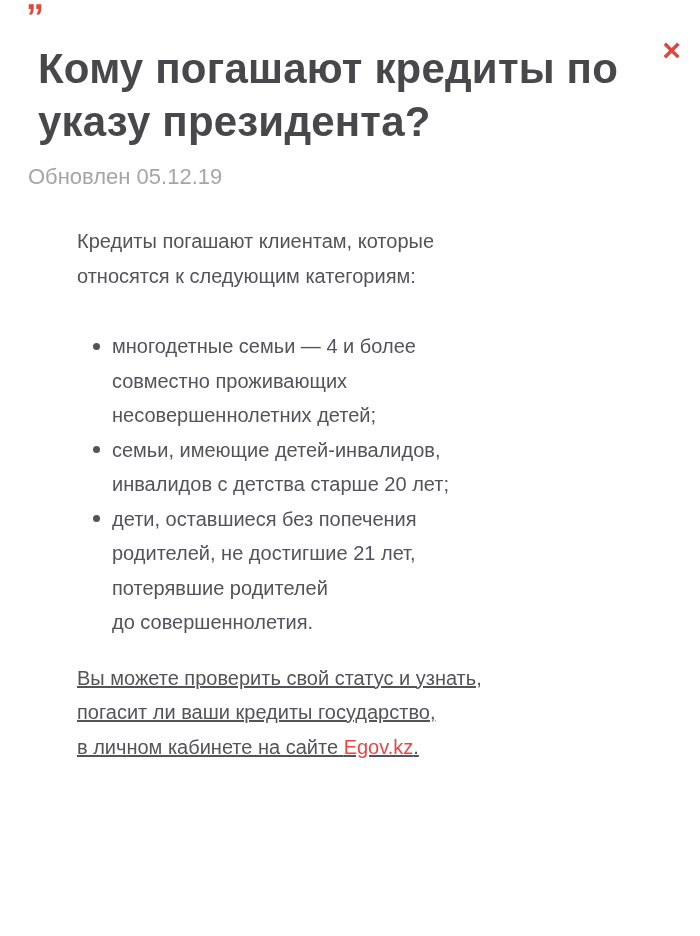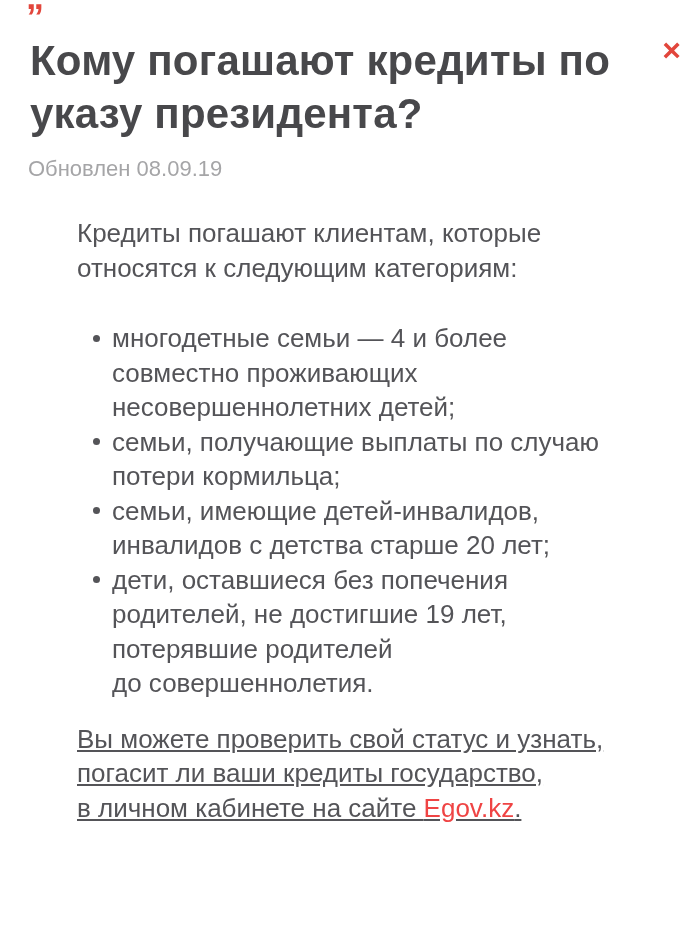--- a/index.html
+++ b/index.html
@@ -29,38 +29,38 @@
     border: none;
     background: none;
     font-family: "Liberation Sans", sans-serif;
     font-size: 32px;
     font-weight: 700;
     line-height: 28px;
     color: #e2463c;
     cursor: pointer;
   }
   .title {
-    margin: 0;
+    margin: 8px;
     padding: 34px 60px 0 30px;
     font-size: 42px;
     font-weight: 700;
     line-height: 53px;
     letter-spacing: 0.2px;
     color: #48484b;
     white-space: pre-line;
   }
   .updated {
     margin: 16px 0 0 28px;
     font-size: 22px;
     line-height: 26px;
     color: #a5a5a7;
   }
   .content {
     margin: 0 30px 0 77px;
-    font-size: 26px;
+    font-size: 20px;
     line-height: 34.5px;
     color: #545458;
   }
   .content p { margin: 0; white-space: pre-line; }
   .intro { margin-top: 34px !important; }
   .cats {
     margin: 36px 0 0 0;
     padding: 0 0 0 35px;
     list-style: none;
   }
@@ -90,37 +90,35 @@
 
 <div class="page">
 
   <span class="decor">„</span>
 
   <button class="close">×</button>
 
   <h1 class="title">Кому погашают кредиты по
 указу президента?</h1>
 
-  <div class="updated">Обновлен 08.09.19</div>
+  <div class="updated">Обновлен 05.12.19</div>
 
   <div class="content">
 
     <p class="intro">Кредиты погашают клиентам, которые
 относятся к следующим категориям:</p>
 
     <ul class="cats">
       <li>многодетные семьи — 4 и более
 совместно проживающих
 несовершеннолетних детей;</li>
-      <li>семьи, получающие выплаты по случаю
-потери кормильца;</li>
       <li>семьи, имеющие детей-инвалидов,
 инвалидов с детства старше 20 лет;</li>
       <li>дети, оставшиеся без попечения
-родителей, не достигшие 19 лет,
+родителей, не достигшие 21 лет,
 потерявшие родителей
 до совершеннолетия.</li>
     </ul>
 
     <p class="outro"><span>Вы можете проверить свой статус и узнать,
 погасит ли ваши кредиты государство,
 в личном кабинете на сайте </span><a href="#" class="link">Egov.kz</a><span>.</span></p>
 
   </div>
 </div>

